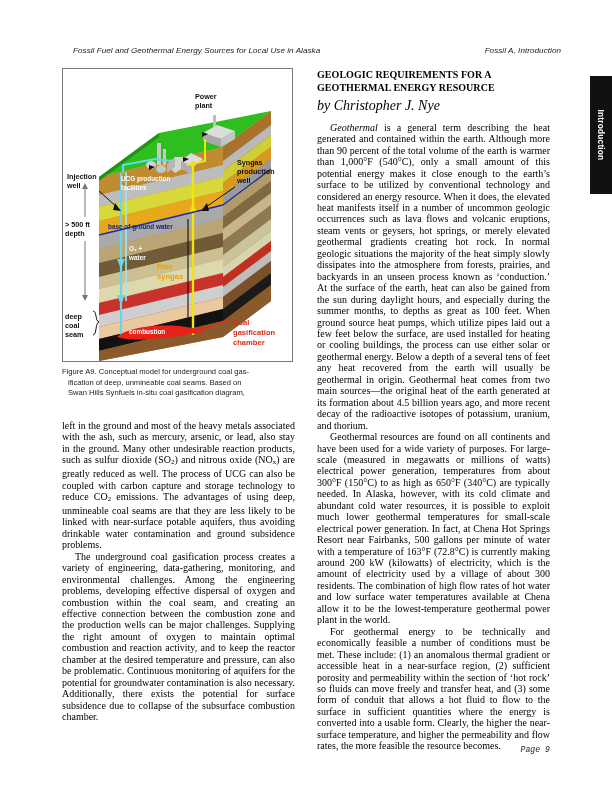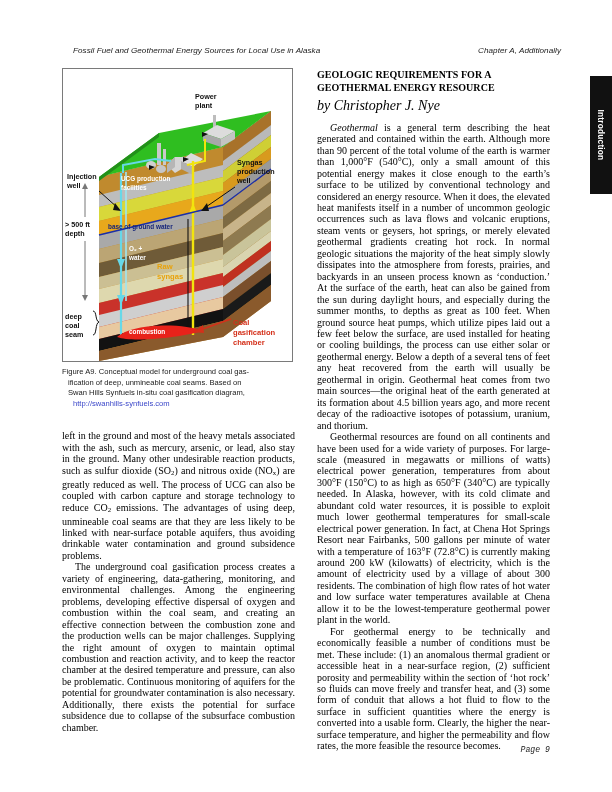--- a/index.html
+++ b/index.html
@@ -176,21 +176,21 @@
     font-weight: bold;
     font-size: 7.6px;
     fill: #e8a20c;
   }
 </style>
 </head>
 <body>
 
 <div class="running-head">
   <span>Fossil Fuel and Geothermal Energy Sources for Local Use in Alaska</span>
-  <span>Chapter A, Additionally</span>
+  <span>Fossil A, Introduction</span>
 </div>
 
 <div class="side-tab">
   <span class="side-tab-label">Introduction</span>
 </div>
 
 <div class="columns">
 
   <div class="col-left">
 
@@ -351,21 +351,20 @@
           <polygon points="140,256 130,263 141,264" fill="#d4301a"></polygon>
         </g>
 
       </svg>
     </div>
 
     <div class="caption">
       <span>Figure A9. Conceptual model for underground coal gas-</span>
       <span class="cap-indent">ification of deep, unmineable coal seams. Based on</span>
       <span class="cap-indent">Swan Hills Synfuels in-situ coal gasification diagram,</span>
-      <span class="cap-url">http://swanhills-synfuels.com</span>
     </div>
 
     <div class="body-text">
       <p class="noindent"><span>left in the ground and most of the heavy metals associated with the ash, such as mercury, arsenic, or lead, also stay in the ground. Many other undesirable reaction products, such as sulfur dioxide (SO</span><sub>2</sub><span>) and nitrous oxide (NO</span><sub>x</sub><span>) are greatly reduced as well. The process of UCG can also be coupled with carbon capture and storage technology to reduce CO</span><sub>2</sub><span> emissions. The advantages of using deep, unmineable coal seams are that they are less likely to be linked with near-surface potable aquifers, thus avoiding drinkable water contamination and ground subsidence problems.</span></p>
       <p>The underground coal gasification process creates a variety of engineering, data-gathering, monitoring, and environmental challenges. Among the engineering problems, developing effective dispersal of oxygen and combustion within the coal seam, and creating an effective connection between the combustion zone and the production wells can be major challenges. Supplying the right amount of oxygen to maintain optimal combustion and reaction activity, and to keep the reactor chamber at the desired temperature and pressure, can also be problematic. Continuous monitoring of aquifers for the potential for groundwater contamination is also necessary. Additionally, there exists the potential for surface subsidence due to collapse of the subsurface combustion chamber.</p>
     </div>
   </div>
 
   <div class="col-right">
     <h1 class="head-main">

